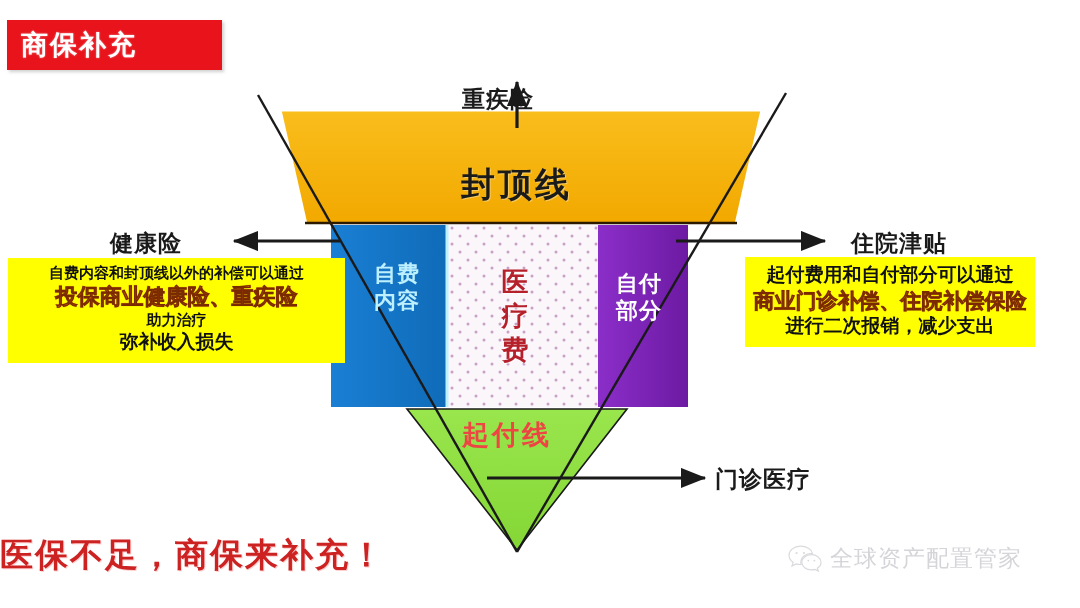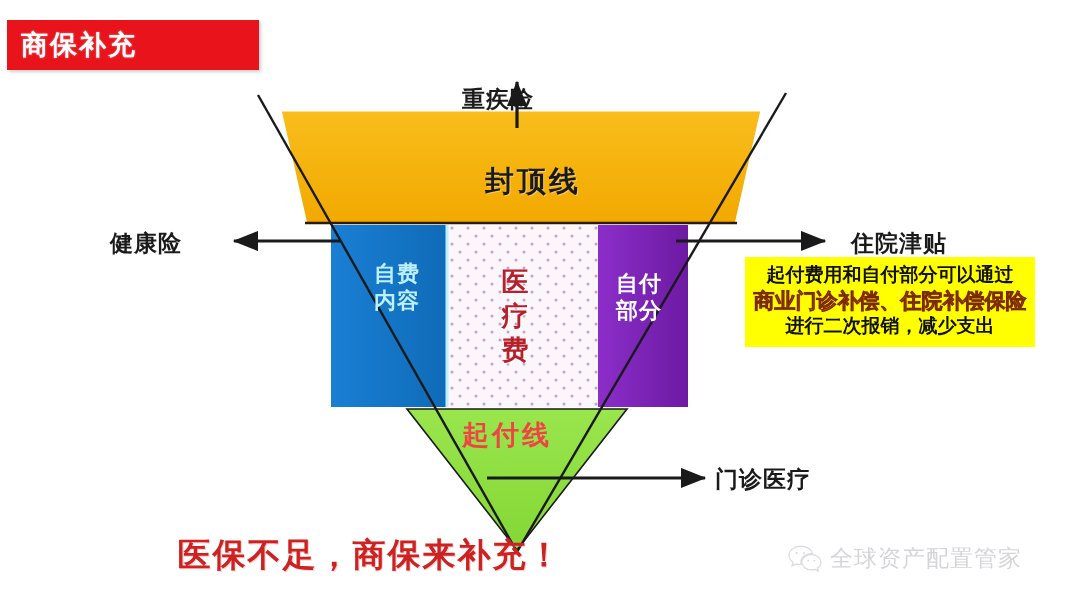--- a/index.html
+++ b/index.html
@@ -7,21 +7,21 @@
     width: 1080px; height: 608px;
     background: #ffffff;
     font-family: "Liberation Sans", "DejaVu Sans", sans-serif;
     overflow: hidden;
   }
   #stage { position: relative; width: 1080px; height: 608px; background: #fff; }
 
   
   #banner {
     position: absolute; left: 7px; top: 20px;
-    width: 252px; height: 50px;
+    width: 215px; height: 50px;
     background: #e8131b;
     display: flex; align-items: center;
     padding-left: 14px;
     box-shadow: 2px 2px 3px rgba(120,120,120,.35);
   }
   #banner .txt {
     color: #ffffff; font-size: 27px; font-weight: 700;
     letter-spacing: 2px; line-height: 1;
     text-shadow: 0 0 2px rgba(255,255,255,.55);
   }
@@ -38,24 +38,23 @@
   #lbl-left   { left: 110px; top: 228px; }
   #lbl-right  { left: 851px; top: 228px; }
   #lbl-bottom { left: 715px; top: 464px; }
 
   
   .band-text {
     position: absolute; font-weight: 700; white-space: nowrap;
     text-align: center; line-height: 1.08;
   }
   #t-cap {
-    left: 461px; top: 166px; font-size: 29px; color: #1a1a1a;
+    left: 461px; top: 166px; font-size: 34px; color: #1a1a1a;
     letter-spacing: 3px;
     text-shadow: 1px 1px 0 rgba(255,255,255,.35);
-    margin-left: 24px;
   }
   #t-ded {
     left: 462px; top: 421px; font-size: 27px; color: #ef4444;
     letter-spacing: 3px;
   }
   #t-self {
     left: 374px; top: 261px; font-size: 22px; color: #bdf0ff;
     line-height: 1.22; text-align: center; letter-spacing: 1px;
   }
   #t-pay {
@@ -88,21 +87,20 @@
   #callout-right .l3 { font-size: 19px; }
   .callout .l2 {
     color: #f07800; font-weight: 700; line-height: 1.3;
     -webkit-text-stroke: 0.6px #7a2a00;
     text-shadow: 0 0 1px #a33a00;
   }
 
   
   #slogan {
     position: absolute; left: 0; top: 533px; width: 740px;
-    text-align: center;
     font-size: 33px; font-weight: 700; color: #cc2222;
     letter-spacing: 2px;
     text-shadow: 1px 1px 0 rgba(255,160,160,.5);
   }
 
   
   #watermark {
     position: absolute; left: 788px; top: 543px;
     display: flex; align-items: center; gap: 8px;
     opacity: .42;
@@ -186,20 +184,26 @@
     <div>自付</div>
     <div>部分</div>
   </div>
 
   <div class="band-text" id="t-med">
     <span>医</span>
     <span>疗</span>
     <span>费</span>
   </div>
 
+  <div class="callout" id="callout-left">
+    <div class="l1">自费内容和封顶线以外的补偿可以通过</div>
+    <div class="l2">投保商业健康险、重疾险</div>
+    <div class="l3">助力治疗</div>
+    <div class="l4">弥补收入损失</div>
+  </div>
 
   <div class="callout" id="callout-right">
     <div class="l1">起付费用和自付部分可以通过</div>
     <div class="l2">商业门诊补偿、住院补偿保险</div>
     <div class="l3">进行二次报销，减少支出</div>
   </div>
 
   <div id="slogan">医保不足，商保来补充！</div>
 
   <div id="watermark">

